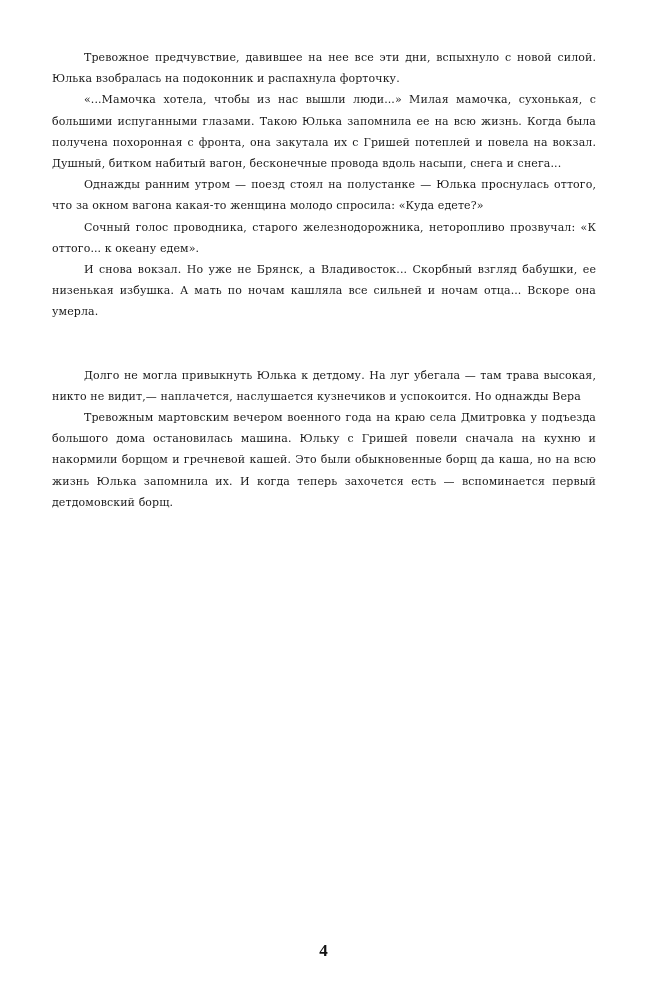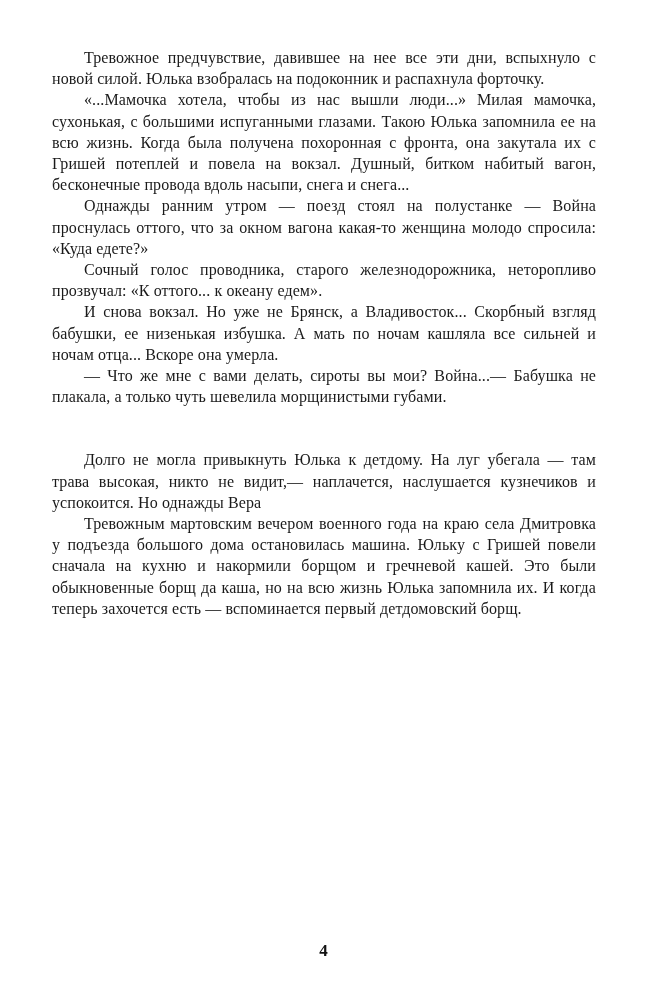--- a/index.html
+++ b/index.html
@@ -16,27 +16,26 @@
       color: #1a1a1a;
     }
     .page {
       position: absolute;
       left: 52px;
       top: 47px;
       width: 544px;
     }
     .para {
       margin: 0;
-      font-size: 16px;
+      font-size: 11px;
       line-height: 21.2px;
       text-align: justify;
       text-indent: 32px;
       letter-spacing: 0.1px;
       hyphens: manual;
-      font-family: Liberation Serif, serif;
     }
     .section-gap {
       height: 42px;
     }
     .page-number {
       position: absolute;
       left: 0;
       width: 647px;
       top: 941px;
       text-align: center;
@@ -46,24 +45,23 @@
       color: #111;
     }
   </style>
 </head>
 <body>
 
 <div class="page">
   <div>
     <p class="para">Тревожное предчувствие, давившее на нее все эти дни, вспыхнуло с новой силой. Юлька взобралась на подоконник и распахнула форточку.</p>
     <p class="para">«...Мамочка хотела, чтобы из нас вышли люди...» Милая мамочка, сухонькая, с большими испуганными глазами. Такою Юлька запомнила ее на всю жизнь. Когда была получена похоронная с фронта, она закутала их с Гришей потеплей и повела на вокзал. Душный, битком набитый вагон, бесконечные провода вдоль насыпи, снега и снега...</p>
-    <p class="para">Однажды ранним утром — поезд стоял на полустанке — Война проснулась оттого, что за окном вагона какая-то женщина молодо спросила: «Куда едете?»</p>
+    <p class="para">Однажды ранним утром — поезд стоял на полустанке — Юлька проснулась оттого, что за окном вагона какая-то женщина молодо спросила: «Куда едете?»</p>
     <p class="para">Сочный голос проводника, старого железнодорожника, неторопливо прозвучал: «К оттого... к океану едем».</p>
     <p class="para">И снова вокзал. Но уже не Брянск, а Владивосток... Скорбный взгляд бабушки, ее низенькая избушка. А мать по ночам кашляла все сильней и ночам отца... Вскоре она умерла.</p>
-    <p class="para">— Что же мне с вами делать, сироты вы мои? Война...— Бабушка не плакала, а только чуть шевелила морщинистыми губами.</p>
   </div>
   <div class="section-gap"></div>
   <div>
     <p class="para">Долго не могла привыкнуть Юлька к детдому. На луг убегала — там трава высокая, никто не видит,— наплачется, наслушается кузнечиков и успокоится. Но однажды Вера</p>
     <p class="para">Тревожным мартовским вечером военного года на краю села Дмитровка у подъезда большого дома остановилась машина. Юльку с Гришей повели сначала на кухню и накормили борщом и гречневой кашей. Это были обыкновенные борщ да каша, но на всю жизнь Юлька запомнила их. И когда теперь захочется есть — вспоминается первый детдомовский борщ.</p>
   </div>
 </div>
 
 <div class="page-number">4</div>
 

